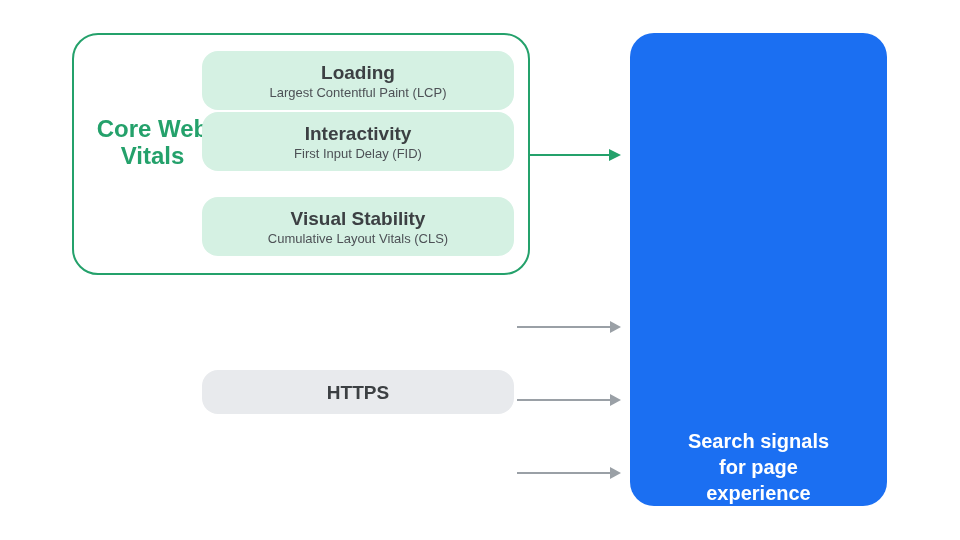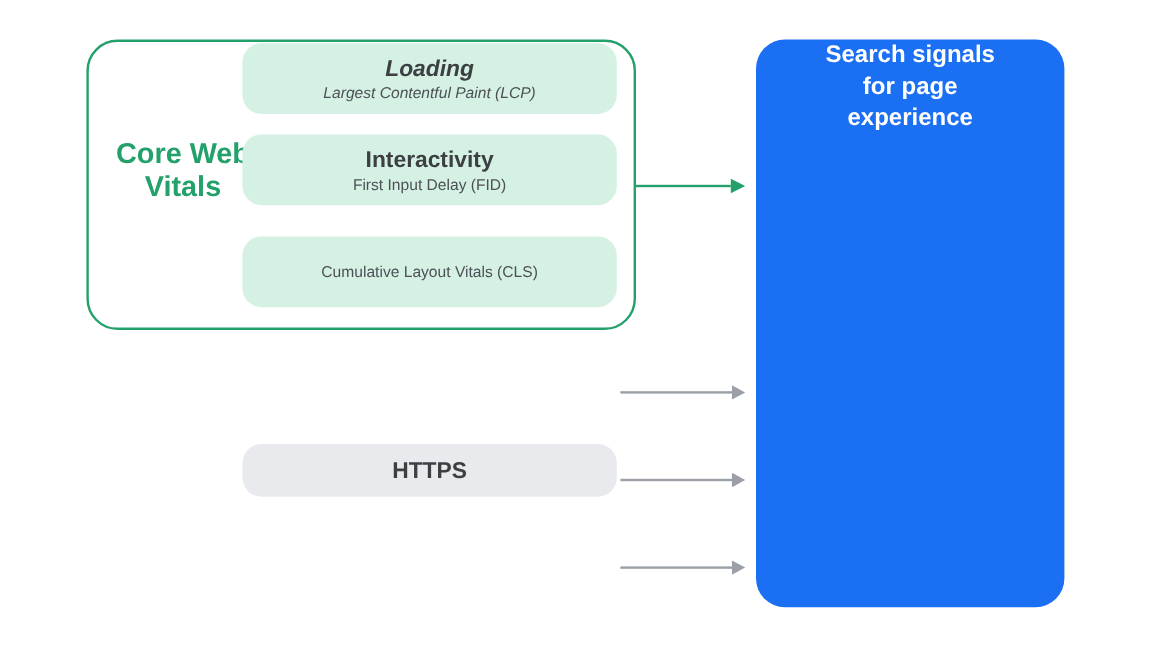--- a/index.html
+++ b/index.html
@@ -58,21 +58,21 @@
     line-height: 23px;
   }
   .pill-sub {
     color: #4D5156;
     font-size: 13px;
     font-weight: 400;
     line-height: 16px;
     margin-top: 1px;
   }
 
-  .pill-g1 { top: 36px; font-style: italic; }
+  .pill-g1 { top: 51px; }
   .pill-g2 { top: 112px; }
   .pill-g3 { top: 197px; }
 
   .pill-m1 { top: 297px; height: 60px; }
   .pill-m2 { top: 370px; height: 44px; }
   .pill-m3 { top: 443px; height: 60px; }
 
   
   .arrow {
     position: absolute;
@@ -99,21 +99,21 @@
   .arrow.a-inter  { top: 466px; }
 
   
   .result-box {
     position: absolute;
     left: 630px; top: 33px;
     width: 257px; height: 473px;
     background: #1B6FF2;
     border-radius: 24px;
     display: flex;
-    align-items: flex-start;
+    align-items: flex-end;
     justify-content: center;
   }
   .result-label {
     max-width: 172px;
     text-align: center;
     color: #ffffff;
     font-size: 20px;
     font-weight: 700;
     line-height: 26px;
   }
@@ -131,20 +131,21 @@
     <div class="pill-title">Loading</div>
     <div class="pill-sub">Largest Contentful Paint (LCP)</div>
   </div>
 
   <div class="pill green pill-g2">
     <div class="pill-title">Interactivity</div>
     <div class="pill-sub">First Input Delay (FID)</div>
   </div>
 
   <div class="pill green pill-g3">
+    <div class="pill-title">Visual Stability</div>
     <div class="pill-sub">Cumulative Layout Vitals (CLS)</div>
   </div>
 
 
   <div class="pill gray pill-m2">
     <div class="pill-title">HTTPS</div>
   </div>
 
 
   <div class="arrow green-arrow">

